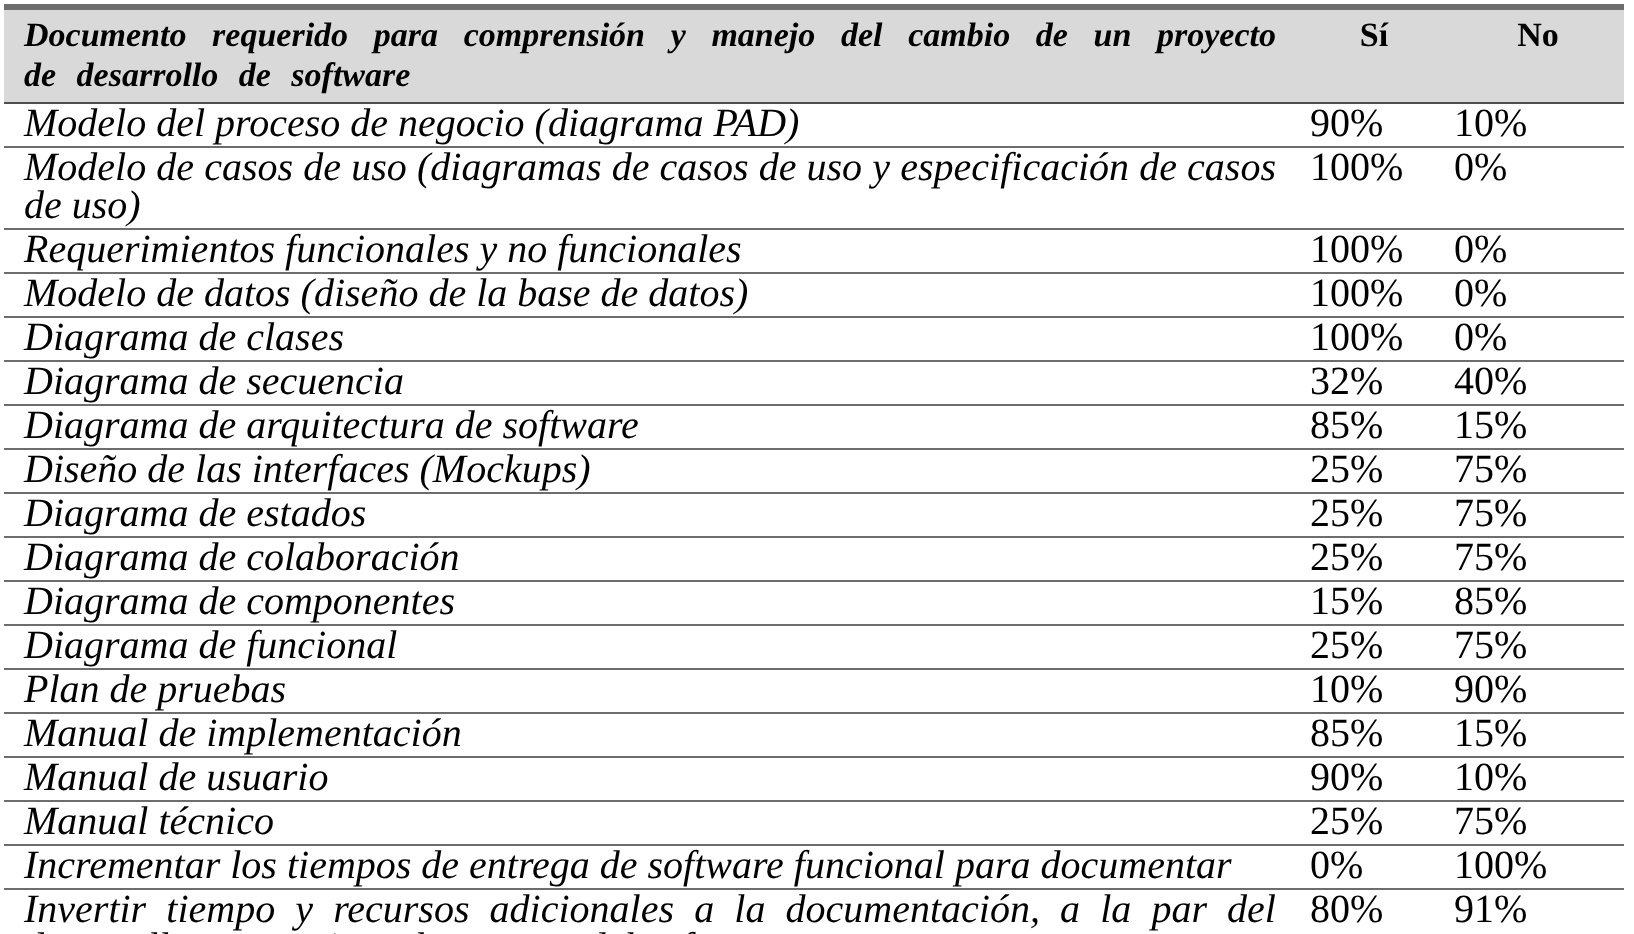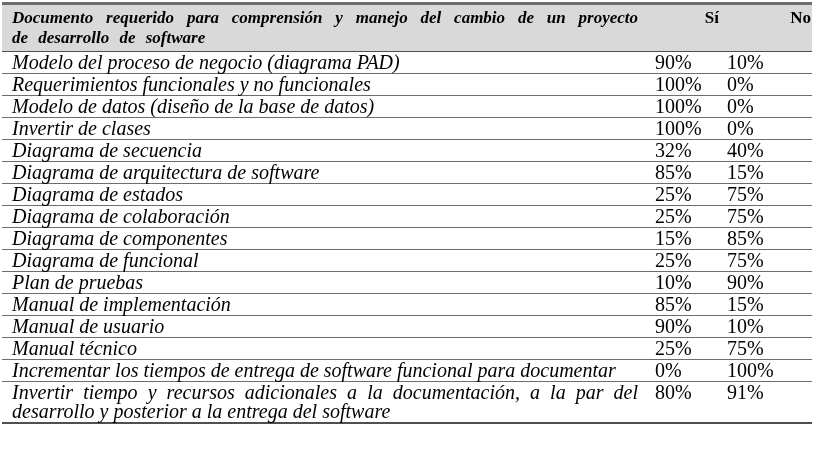--- a/index.html
+++ b/index.html
@@ -38,21 +38,21 @@
 
   thead th{
     background:var(--header-bg);
     border-bottom:1px solid var(--line-heavy);
     font-size:17px;
     line-height:20px;
     font-weight:bold;
     vertical-align:top;
     padding-top:3px;
     padding-bottom:3px;
-    text-align:right;
+    text-align:center;
   }
   th.desc{
     font-style:italic;
     text-align:justify;
     padding-left:10px;
     padding-right:10px;
     word-spacing:6px;
     margin-top:45px;
   }
   th.pct{
@@ -97,43 +97,53 @@
         <th class="pct">No</th>
       </tr>
     </thead>
     <tbody>
         <tr>
           <td class="desc">Modelo del proceso de negocio (diagrama PAD)</td>
           <td class="pct">90%</td>
           <td class="pct">10%</td>
         </tr>
         <tr>
+          <td class="desc">Modelo de casos de uso (diagramas de casos de uso y especificación de casos de uso)</td>
+          <td class="pct">100%</td>
+          <td class="pct">0%</td>
+        </tr>
+        <tr>
           <td class="desc">Requerimientos funcionales y no funcionales</td>
           <td class="pct">100%</td>
           <td class="pct">0%</td>
         </tr>
         <tr>
           <td class="desc">Modelo de datos (diseño de la base de datos)</td>
           <td class="pct">100%</td>
           <td class="pct">0%</td>
         </tr>
         <tr>
-          <td class="desc">Invertir de clases</td>
+          <td class="desc">Diagrama de clases</td>
           <td class="pct">100%</td>
           <td class="pct">0%</td>
         </tr>
         <tr>
           <td class="desc">Diagrama de secuencia</td>
           <td class="pct">32%</td>
           <td class="pct">40%</td>
         </tr>
         <tr>
           <td class="desc">Diagrama de arquitectura de software</td>
           <td class="pct">85%</td>
           <td class="pct">15%</td>
+        </tr>
+        <tr>
+          <td class="desc">Diseño de las interfaces (Mockups)</td>
+          <td class="pct">25%</td>
+          <td class="pct">75%</td>
         </tr>
         <tr>
           <td class="desc">Diagrama de estados</td>
           <td class="pct">25%</td>
           <td class="pct">75%</td>
         </tr>
         <tr>
           <td class="desc">Diagrama de colaboración</td>
           <td class="pct">25%</td>
           <td class="pct">75%</td>

